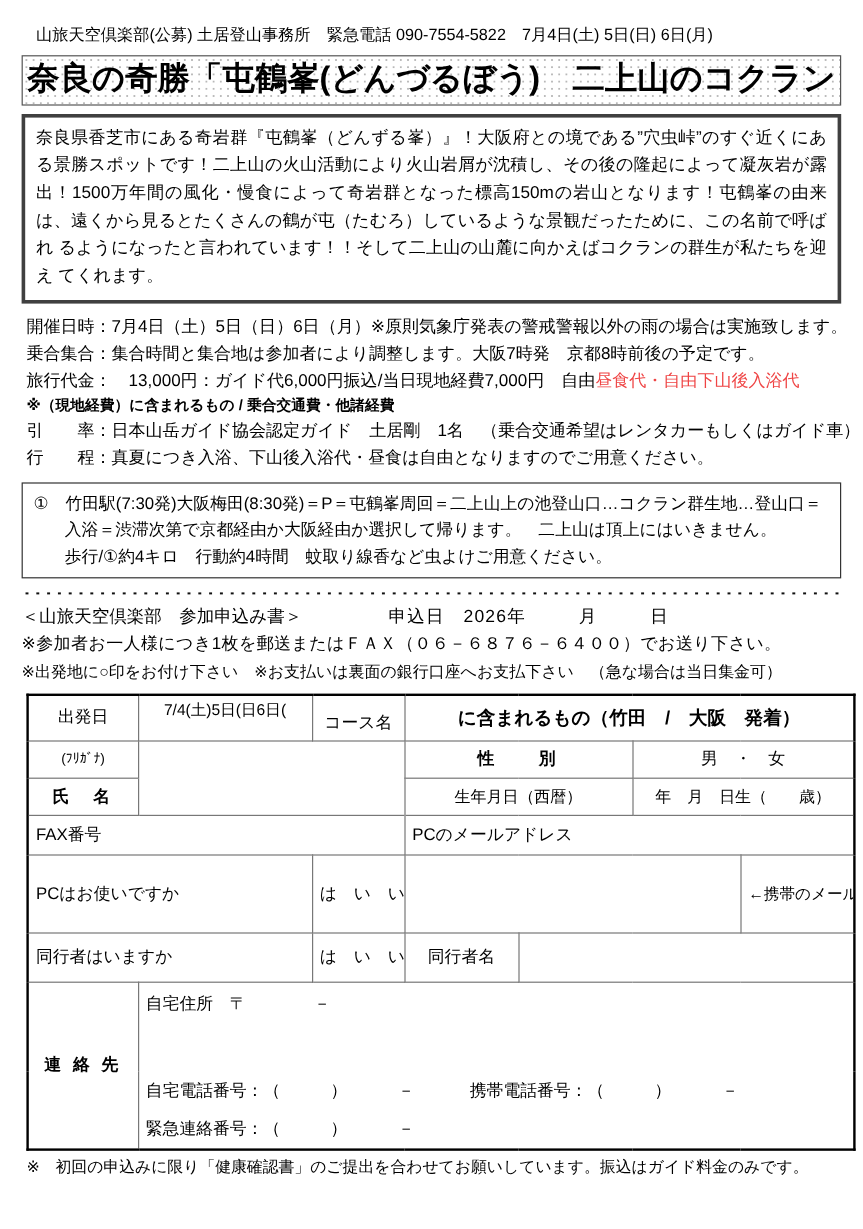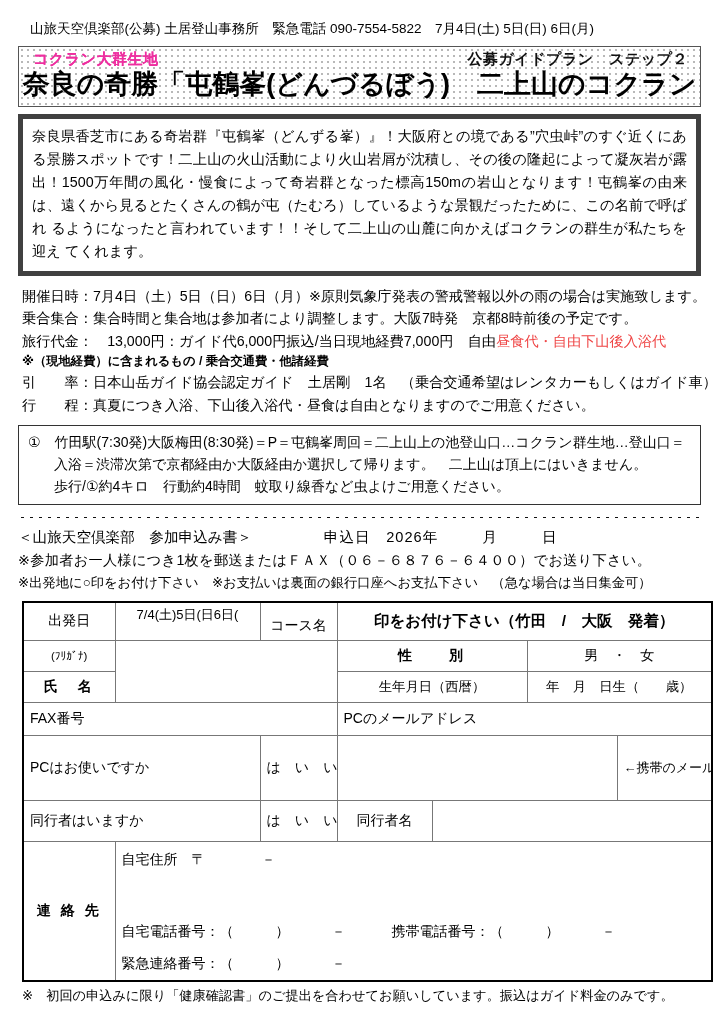--- a/index.html
+++ b/index.html
@@ -63,21 +63,21 @@
     font-size: 27px;
     font-weight: bold;
     line-height: 1.1;
     padding: 1px 0 2px 0;
     letter-spacing: 0px;
     white-space: nowrap;
   }
 
   
   .desc-box {
-    border: 5px solid #404040;
+    border: 3px solid #404040;
     margin: 7px 6px 0 6px;
     padding: 6px 9px 7px 9px;
     font-size: 14.3px;
     line-height: 1.62;
     text-align: justify;
   }
 
   
   .details {
     margin: 9px 6px 0 10px;
@@ -163,24 +163,20 @@
   }
 </style>
 </head>
 <body>
 
 <div class="page">
 
   <div class="top-header">山旅天空倶楽部(公募) 土居登山事務所　緊急電話 090-7554-5822　7月4日(土) 5日(日) 6日(月)</div>
 
   <div class="title-banner">
-    <div class="banner-row1">
-      <span class="banner-kokuran">コクラン大群生地</span>
-      <span class="banner-plan">公募ガイドプラン　ステップ２</span>
-    </div>
     <div class="banner-row2">奈良の奇勝「屯鶴峯(どんづるぼう)　二上山のコクラン</div>
   </div>
 
   <div class="desc-box">
     <span>奈良県香芝市にある奇岩群『屯鶴峯（どんずる峯）』！大阪府との境である”穴虫峠”のすぐ近くにあ</span>
     <span>る景勝スポットです！二上山の火山活動により火山岩屑が沈積し、その後の隆起によって凝灰岩が露</span>
     <span>出！1500万年間の風化・慢食によって奇岩群となった標高150mの岩山となります！屯鶴峯の由来</span>
     <span>は、遠くから見るとたくさんの鶴が屯（たむろ）しているような景観だったために、この名前で呼ばれ</span>
     <span>るようになったと言われています！！そして二上山の山麓に向かえばコクランの群生が私たちを迎え</span>
     <span>てくれます。</span>
@@ -233,21 +229,21 @@
       <col style="width:95px">
       <col style="width:90px">
       <col style="width:95px">
     </colgroup>
     <tbody>
 
       <tr>
         <td class="c-center b-l-thick b-t-thick" rowspan="1">出発日</td>
         <td class="cell-dep b-t-thick" style="font-size:13px;padding-bottom:16px;vertical-align:top">7/4(土)5日(日6日(</td>
         <td class="c-center b-t-thick" style="vertical-align:bottom;padding-bottom:5px">コース名</td>
-        <td class="c-center c-bold b-t-thick b-r-thick" colspan="4" style="font-size:15.5px">印をお付け下さい（竹田　/　大阪　発着）</td>
+        <td class="c-center c-bold b-t-thick b-r-thick" colspan="4" style="font-size:15.5px">に含まれるもの（竹田　/　大阪　発着）</td>
       </tr>
 
       <tr>
         <td class="c-center tiny b-l-thick nob-b" style="height:24px">(ﾌﾘｶﾞﾅ)</td>
         <td class="nob-b" colspan="2" rowspan="2"></td>
         <td class="c-center sp3" colspan="2">性　　別</td>
         <td class="c-center b-r-thick" colspan="2">男　・　女</td>
       </tr>
 
       <tr>

